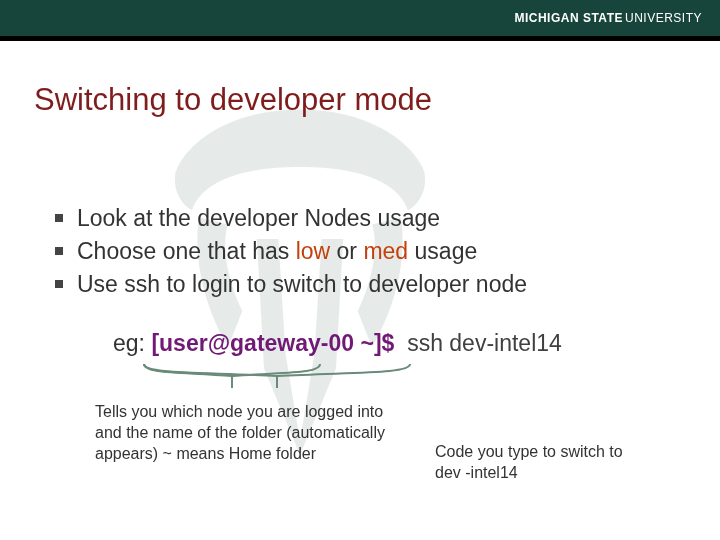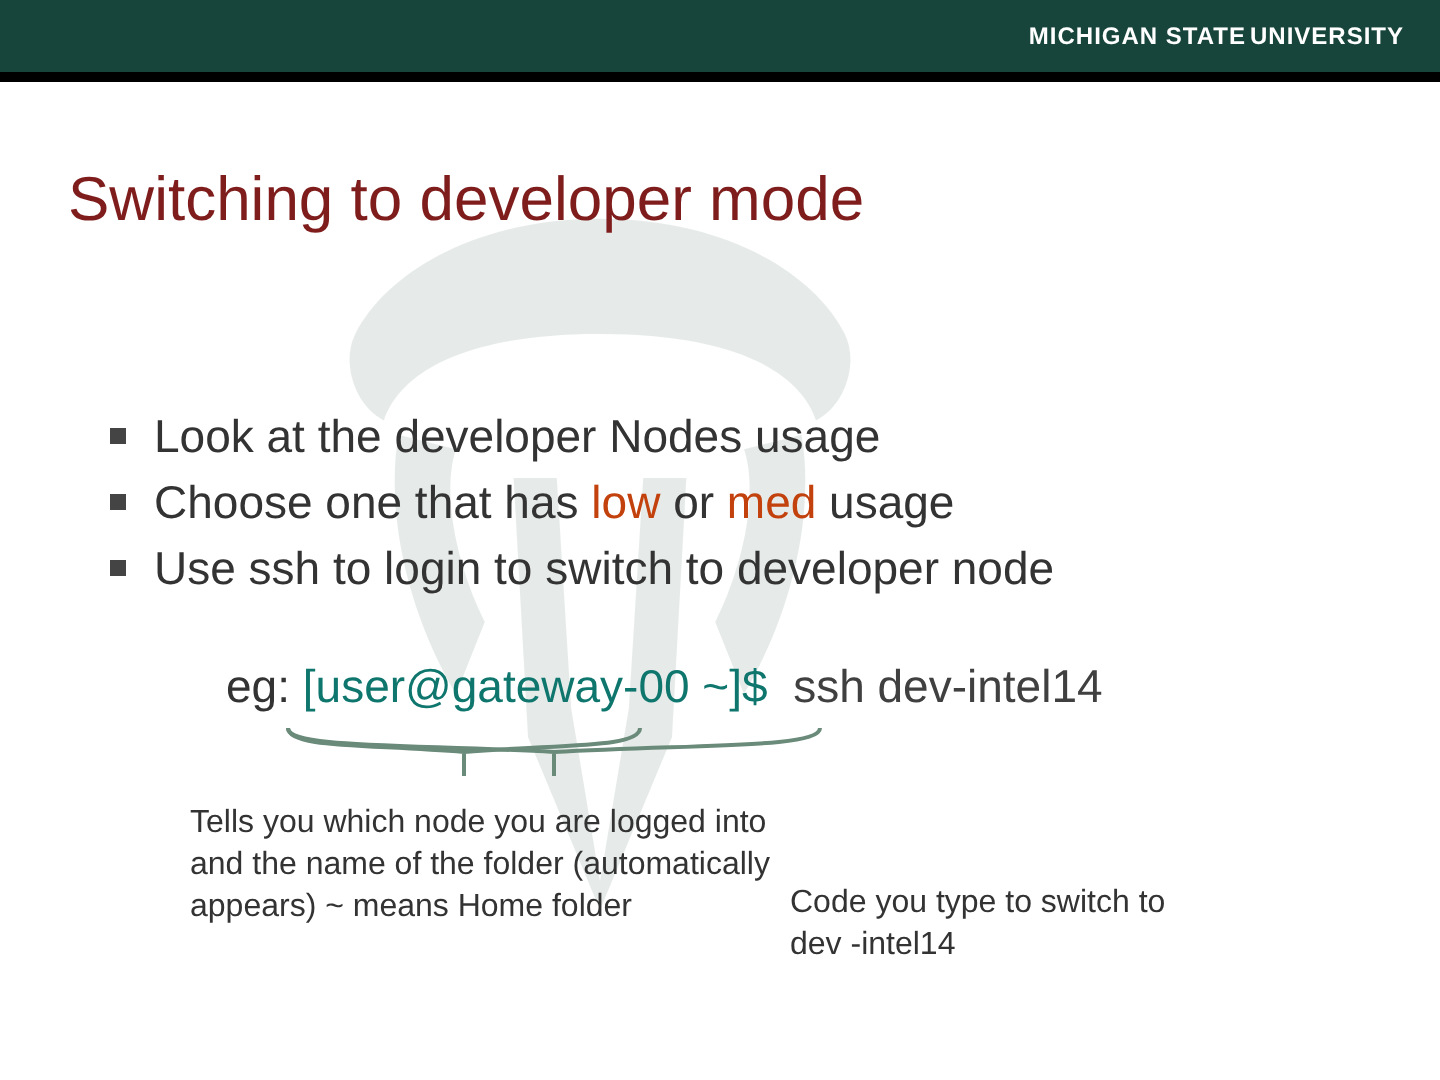--- a/index.html
+++ b/index.html
@@ -1,38 +1,38 @@
 <!DOCTYPE html>
 <html><head>
 <meta charset="utf-8">
 <style>
   * { margin: 0; padding: 0; box-sizing: border-box; }
   html, body { width: 720px; height: 540px; font-family: Arial, Helvetica, sans-serif; background: #fff; overflow: hidden; }
   .slide { position: relative; width: 720px; height: 540px; background: #fff; }
   .topbar { position: absolute; top: 0; left: 0; right: 0; height: 36px; background: #18453b; display: flex; justify-content: flex-end; align-items: center; padding-right: 18px; }
   .brand { color: #fff; font-size: 12px; letter-spacing: 0.5px; }
   .brand .b1 { font-weight: 700; }
-  .brand .b2 { font-weight: 700; margin-left: 2px; }
+  .brand .b2 { font-weight: 400; margin-left: 2px; }
   .accent { position: absolute; top: 36px; left: 0; right: 0; height: 5px; background: #000; }
   .watermark { position: absolute; top: 95px; left: 120px; width: 360px; height: 360px; opacity: 0.10; }
   .watermark svg { width: 100%; height: 100%; }
   .title { position: absolute; top: 82px; left: 34px; font-size: 31px; color: #7f1d1d; font-weight: 400; }
   .bullets { position: absolute; top: 175px; left: 55px; right: 40px; margin-top: 28px; }
   .bullet { font-size: 23px; color: #333; line-height: 1.35; margin-bottom: 2px; }
   .bullet .sq { display: inline-block; width: 8px; height: 8px; background: #444; margin-right: 14px; vertical-align: middle; position: relative; top: -2px; }
   .low, .med { color: #c2410c; }
   .example { position: absolute; top: 330px; left: 80px; right: 30px; }
   .eg-line { font-size: 23px; color: #333; }
   .eg-label { display: inline-block; width: 65px; text-align: right; }
-  .prompt { color: #0f766e; }
+  .prompt { color: #701a75; font-weight: bold; }
   .cmd { color: #404040; }
   .braces { position: absolute; top: 362px; left: 142px; }
   .brace { position: absolute; }
   .brace svg { display: block; }
-  .notes { position: absolute; top: 402px; left: 95px; right: 20px; display: flex; }
+  .notes { position: absolute; top: 402px; left: 95px; right: 20px; display: flex; gap: 40px; }
   .note { font-size: 16px; color: #333; line-height: 1.3; }
   .note1 { width: 300px; }
   .note2 { width: 210px; margin-top: 40px; }
 </style>
 </head>
 <body>
 
 <div class="slide">
 
   <div class="topbar">

